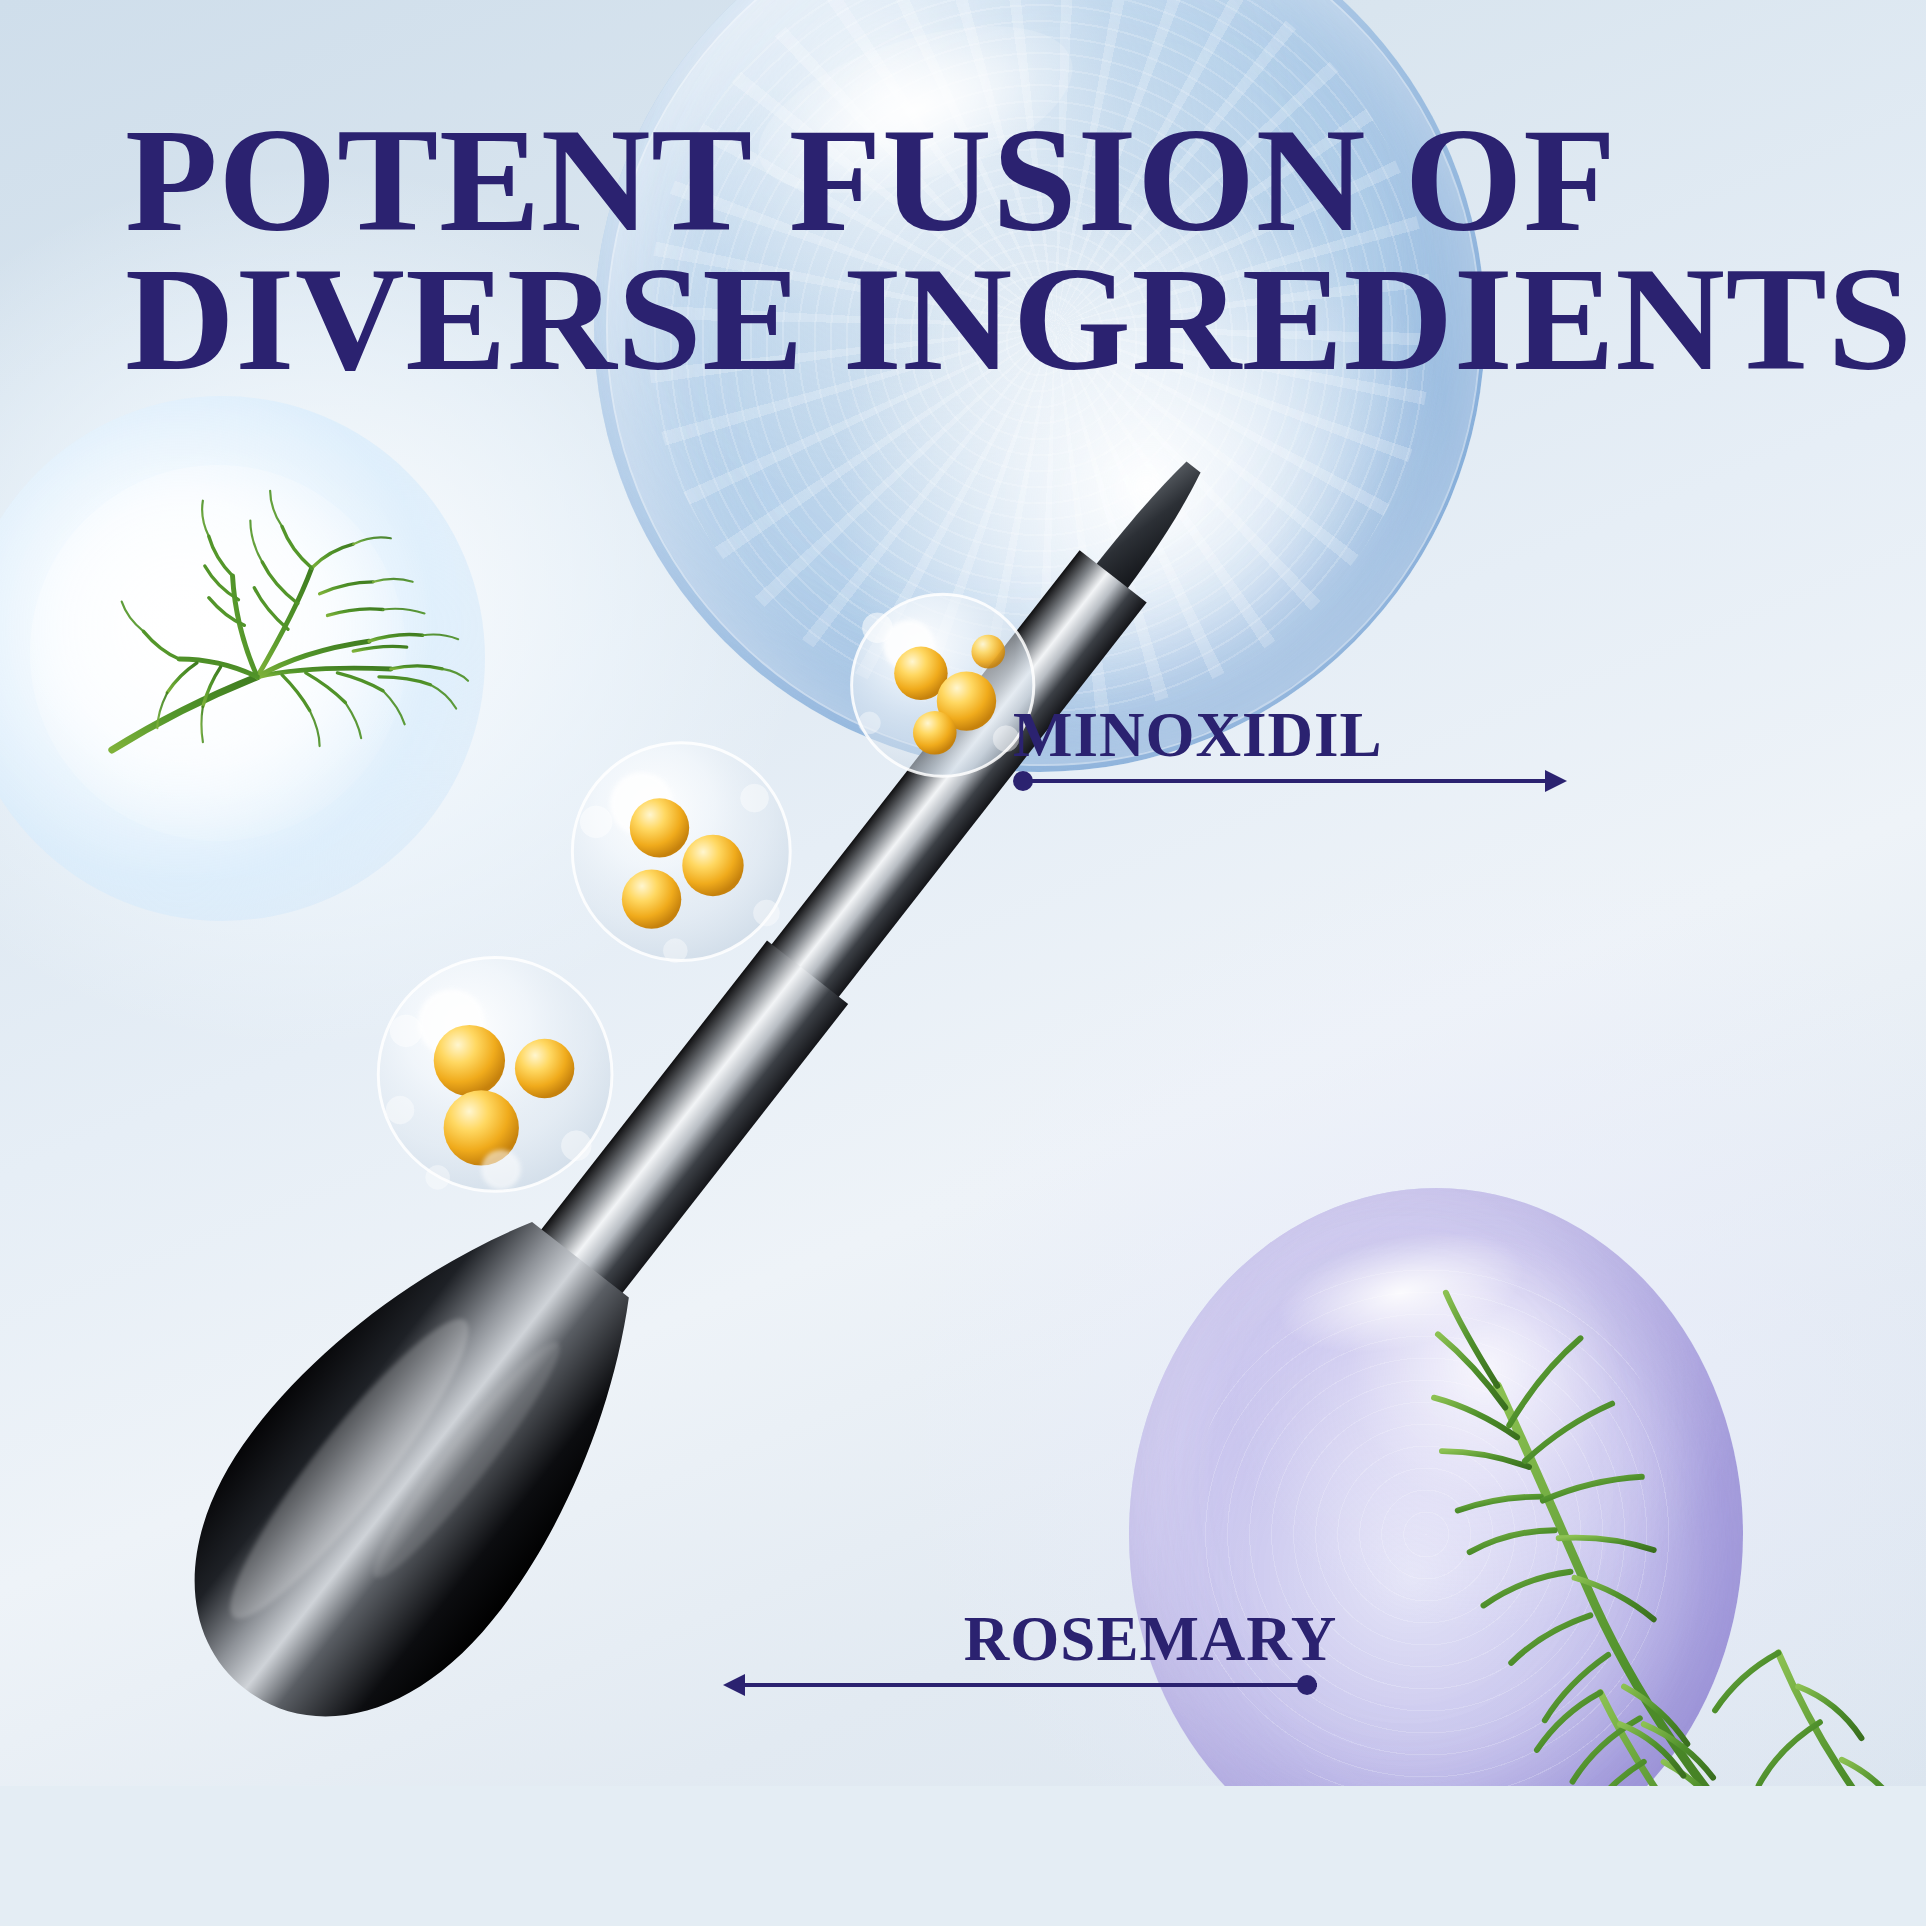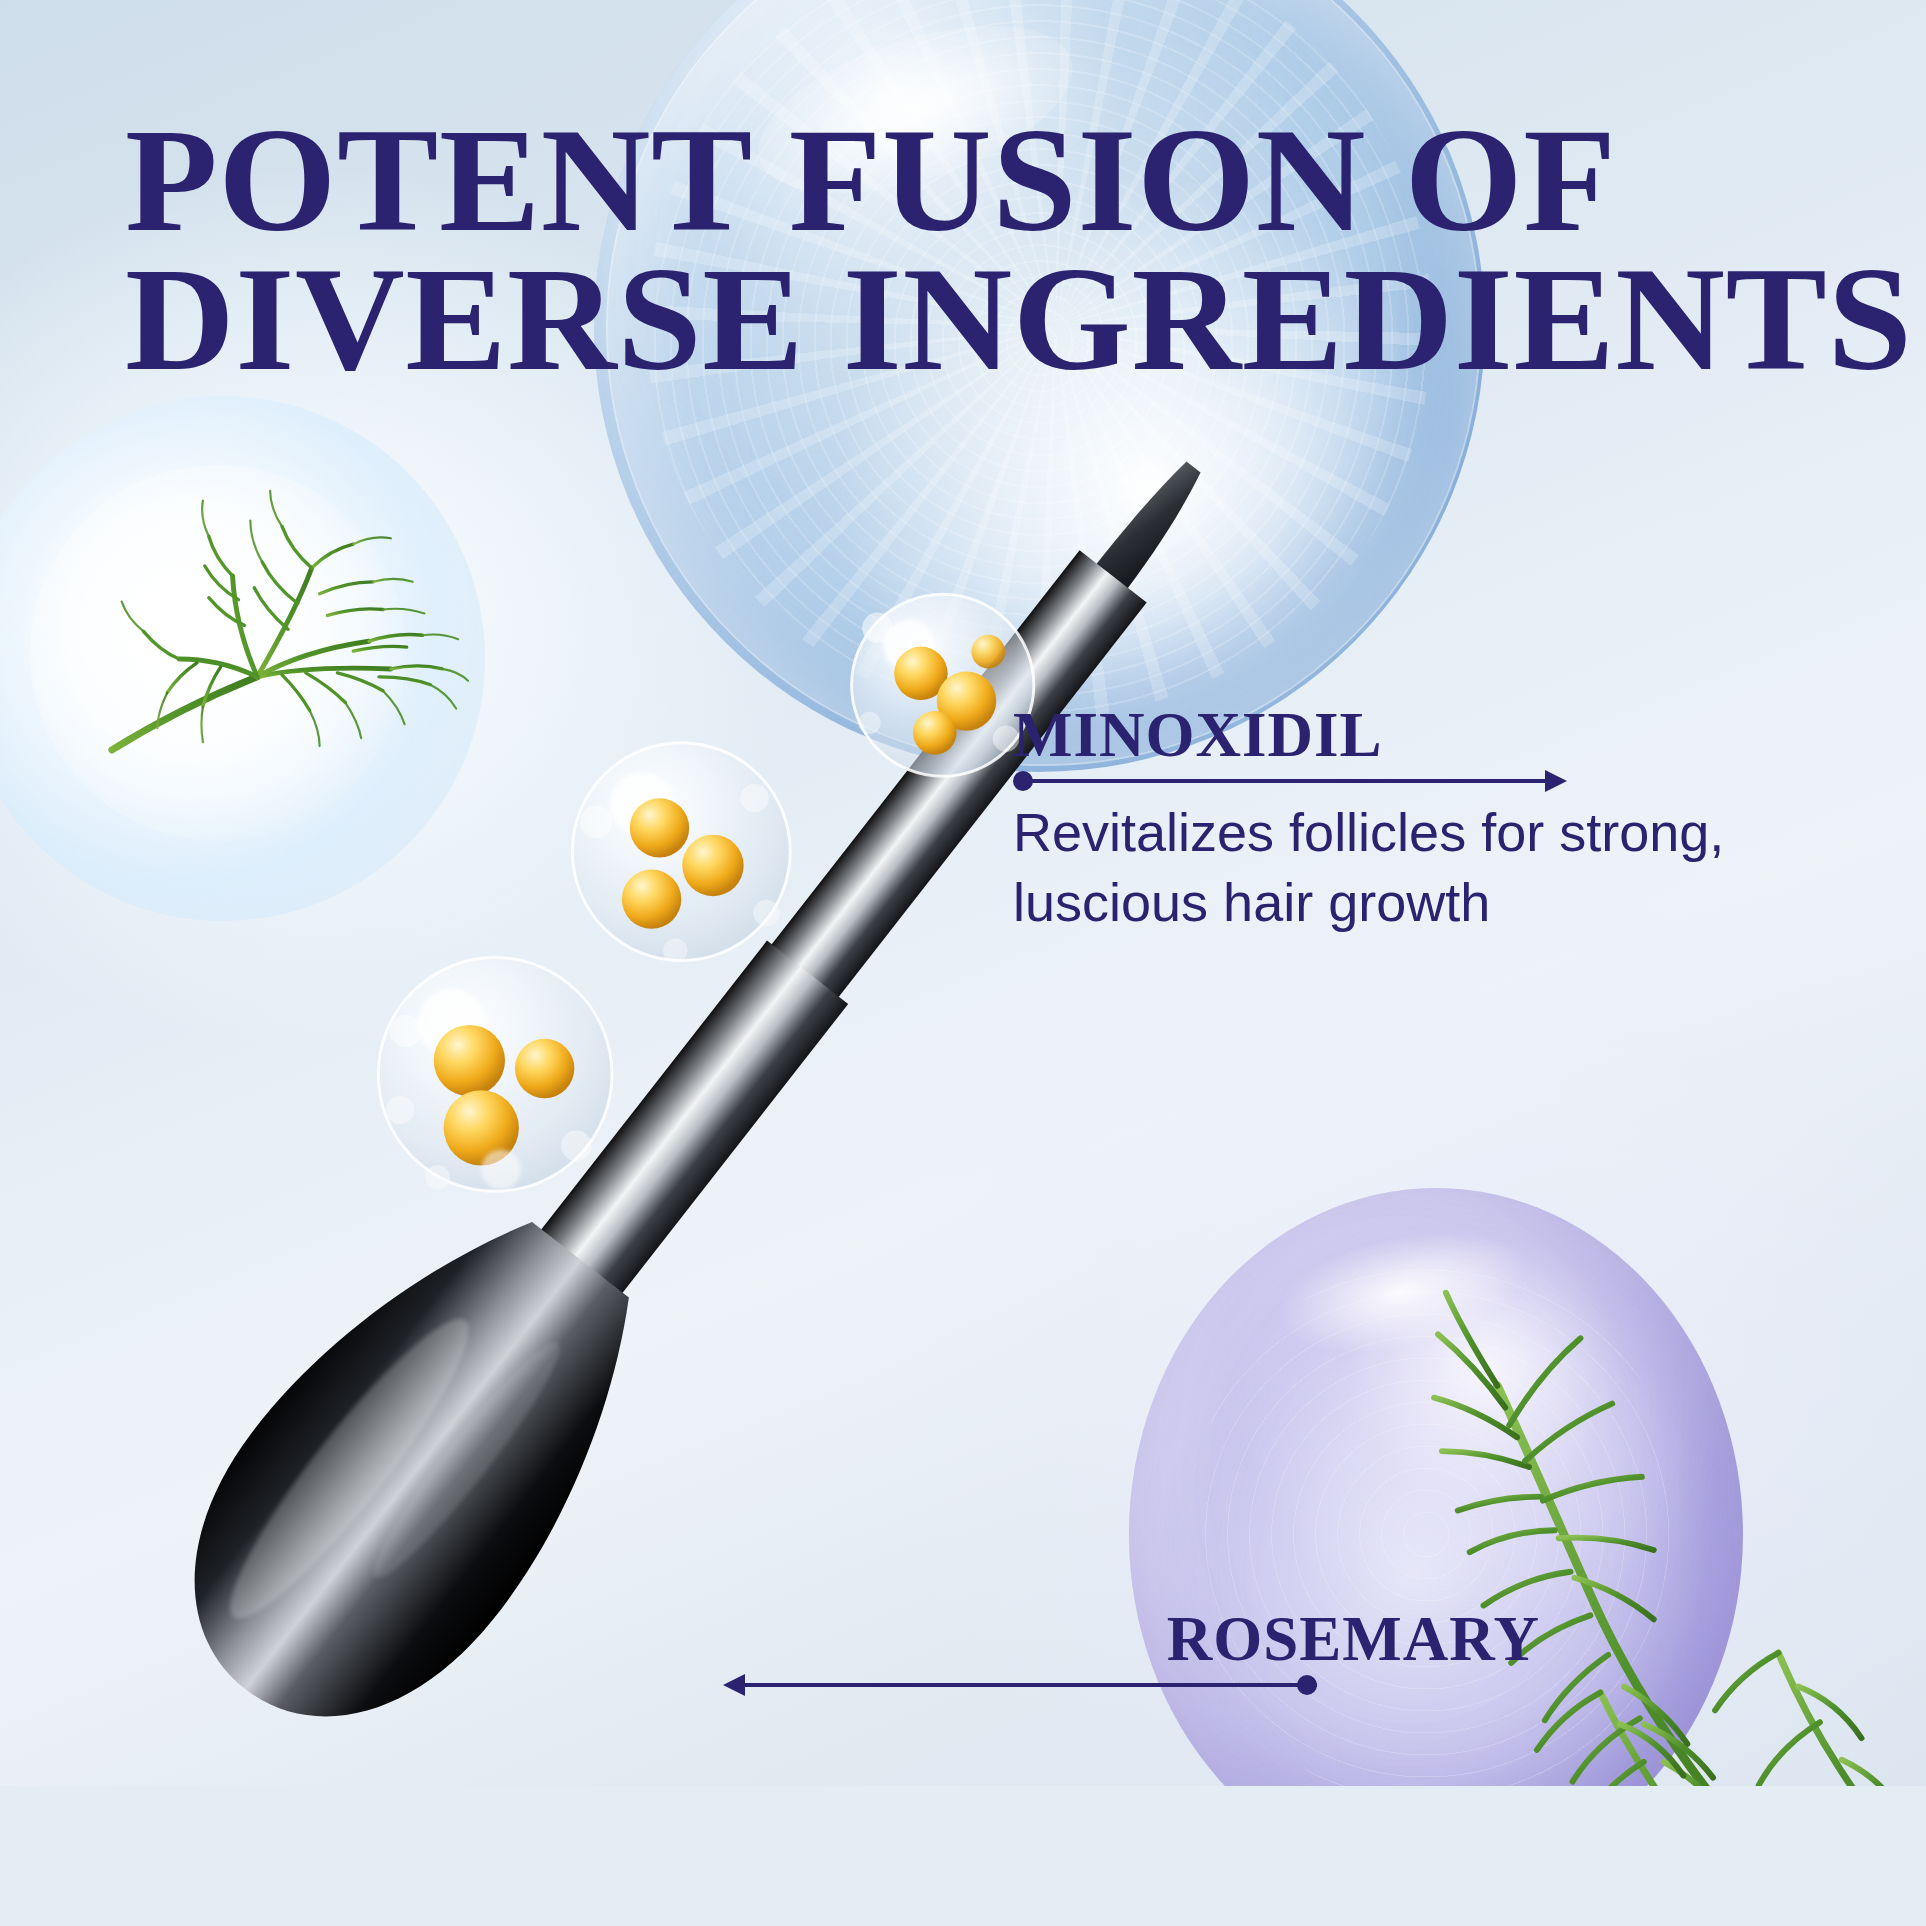--- a/index.html
+++ b/index.html
@@ -142,21 +142,21 @@
   #callout-minoxidil .rule .line{left:10px;right:22px;width:523px;}
   #callout-minoxidil .rule .head{right:0;}
 
   #callout-biota{left:139px;top:889px;width:634px;}
   #callout-biota .rule{width:475px;margin-top:2px;}
   #callout-biota .rule .dot{left:40px;}
   #callout-biota .rule .line{left:50px;width:404px;}
   #callout-biota .rule .head{right:0;}
 
   #callout-rosemary{left:728px;top:1608px;width:812px;}
-  #callout-rosemary .c-title{text-align:right;padding-left:33px;font-family:Liberation Serif, serif;}
+  #callout-rosemary .c-title{text-align:center;padding-left:33px;font-family:Liberation Serif, serif;}
   #callout-rosemary .rule{width:594px;margin-left:-5px;}
   #callout-rosemary .rule .dot{right:0;}
   #callout-rosemary .rule .line{left:22px;width:572px;}
   #callout-rosemary .rule .head{left:0;}
 </style>
 </head>
 <body>
 
 <div id="stage">
 
@@ -387,22 +387,20 @@
   <div class="headline">POTENT FUSION OF
 DIVERSE INGREDIENTS</div>
 
   <div class="callout" id="callout-minoxidil">
     <div class="c-title">MINOXIDIL</div>
     <div class="rule">
       <span class="dot"></span>
       <span class="line"></span>
       <span class="head right"></span>
     </div>
-    <div class="c-body">Revitalizes follicles for strong,
-luscious hair growth</div>
   </div>
 
 
   <div class="callout" id="callout-rosemary">
     <div class="c-title">ROSEMARY</div>
     <div class="rule">
       <span class="head left"></span>
       <span class="line"></span>
       <span class="dot"></span>
     </div>

